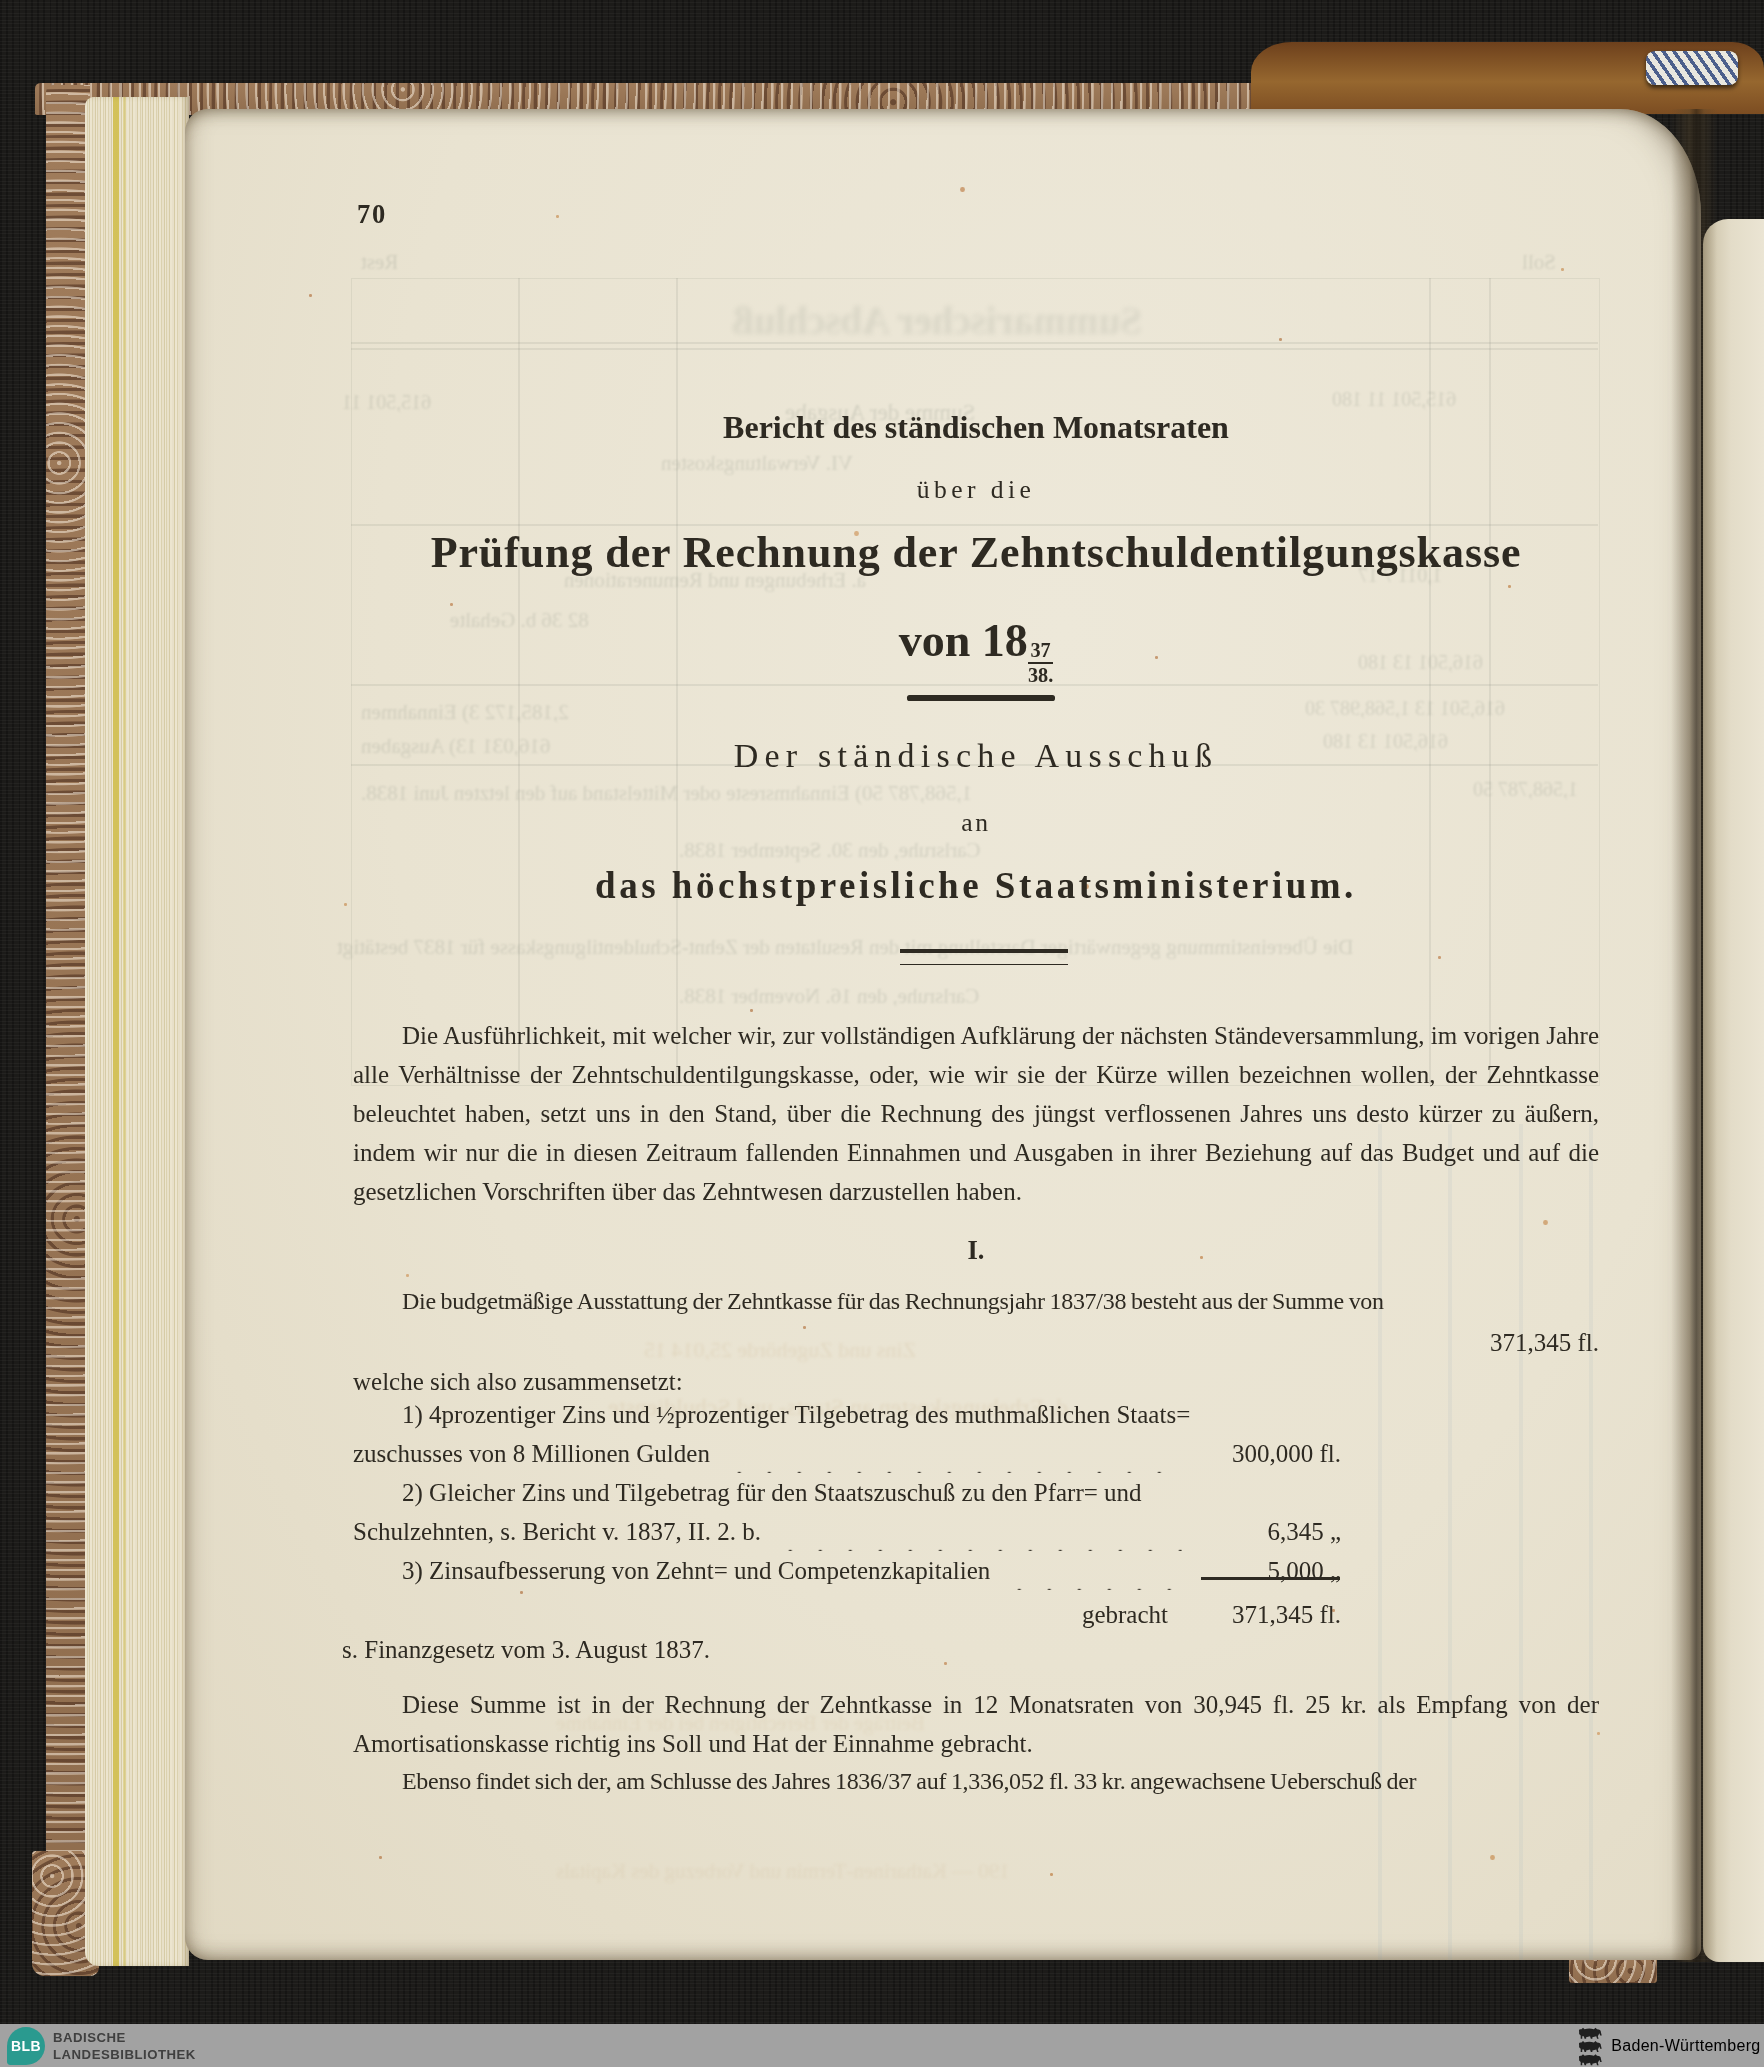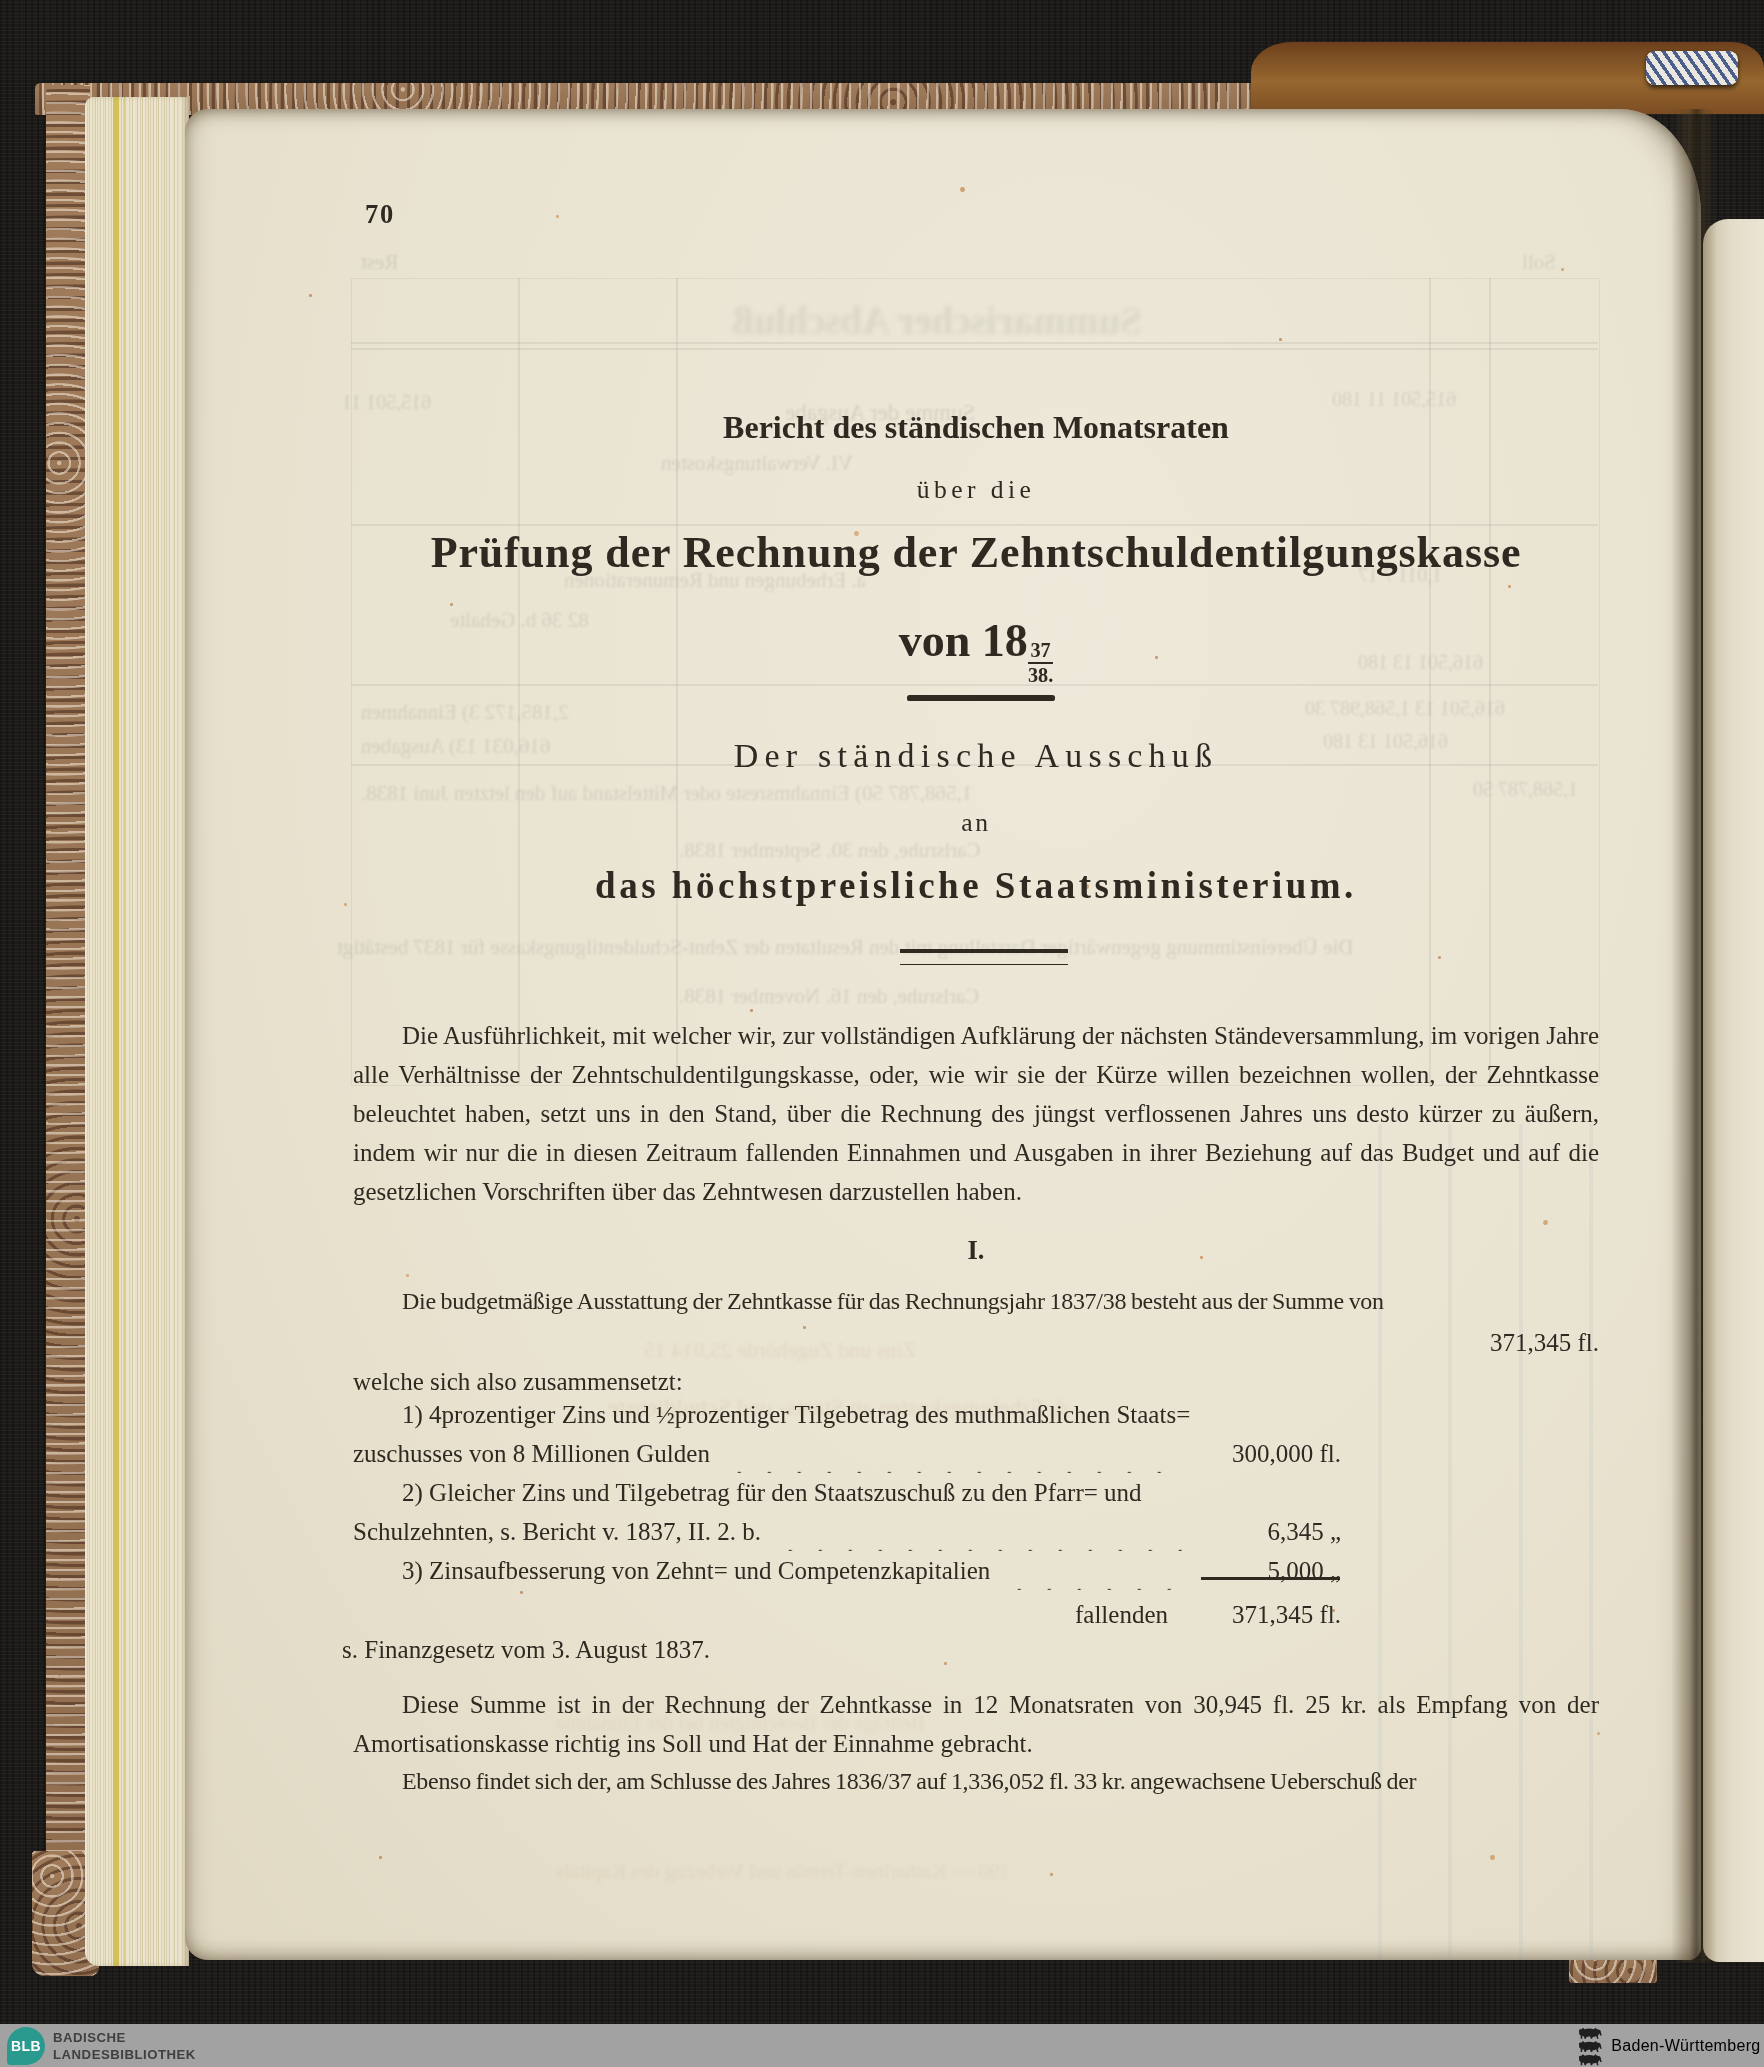--- a/index.html
+++ b/index.html
@@ -65,21 +65,21 @@
   
   .ghost{position:absolute;transform:scaleX(-1);color:#7d8578;opacity:.22;filter:blur(1px);
          white-space:nowrap;font-size:21px;pointer-events:none;}
   .ghost.big{font-size:39px;opacity:.16;filter:blur(2.6px);font-weight:bold;}
   .ghost.warm{color:#b08a55;opacity:.14;filter:blur(1.6px);}
   .gline{position:absolute;background:rgba(125,135,118,.14);pointer-events:none;}
   .gbox{position:absolute;border:1.8px solid rgba(125,135,118,.12);pointer-events:none;}
   
   .colwrap{position:absolute;left:168px;width:1246px;}
   .center{text-align:center;}
-  .pagenum{position:absolute;left:180px;top:90px;font-size:26.5px;font-weight:bold;letter-spacing:1.8px;}
+  .pagenum{position:absolute;left:172px;top:90px;font-size:26.5px;font-weight:bold;letter-spacing:1.8px;}
   .kicker{top:300px;font-size:32px;font-weight:bold;}
   .ueber{top:366px;font-size:25.6px;letter-spacing:4.4px;}
   .maintitle{top:418px;font-size:44px;font-weight:bold;letter-spacing:0.9px;}
   .vonline{top:505px;font-size:46px;font-weight:bold;}
   .frac{display:inline-flex;flex-direction:column;font-size:.44em;line-height:1.12;vertical-align:-.06em;text-align:center;font-weight:bold;}
   .frac .ftop{border-bottom:2.6px solid #2e2a22;padding:0 2.6px;}
   .rule-a{position:absolute;left:722px;top:586px;width:148px;height:6.2px;background:#2e2a22;border-radius:2.6px;}
   .addr1{top:628px;font-size:34px;letter-spacing:6.2px;}
   .addr2{top:699px;font-size:25.6px;letter-spacing:2.6px;}
   .addr3{top:755px;font-size:37px;font-weight:bold;letter-spacing:3.5px;}
@@ -222,21 +222,21 @@
         <div class="amount">6,345 „</div>
       </div>
       <div class="li-row">
         <div class="li-label" style="padding-left:49px;">3) Zinsaufbesserung von Zehnt= und Competenzkapitalien</div>
         <div class="leader"></div>
         <div class="amount">5,000 „</div>
       </div>
     </div>
     <div class="sum-rule"></div>
     <div class="total-row">
-      <span class="tl">fallenden</span>
+      <span class="tl">gebracht</span>
       <span class="amount">371,345 fl.</span>
     </div>
 
     <div class="footnote">s. Finanzgesetz vom 3. August 1837.</div>
     <div class="para body-t p3">Diese Summe ist in der Rechnung der Zehntkasse in 12 Monatsraten von 30,945 fl. 25 kr. als Empfang von der Amortisationskasse richtig ins Soll und Hat der Einnahme gebracht.</div>
     <div class="line-flush p4">Ebenso findet sich der, am Schlusse des Jahres 1836/37 auf 1,336,052 fl. 33 kr. angewachsene Ueberschuß der</div>
   </div>
 
   <div class="gutter"></div>
 

